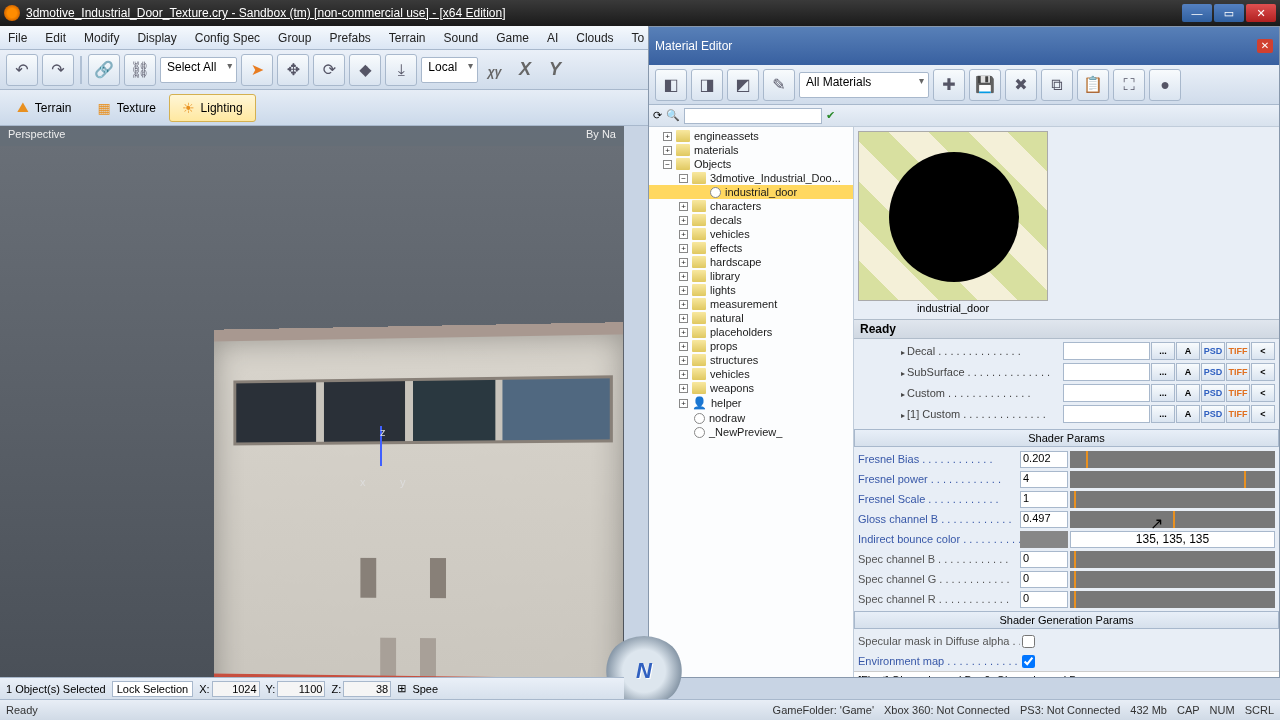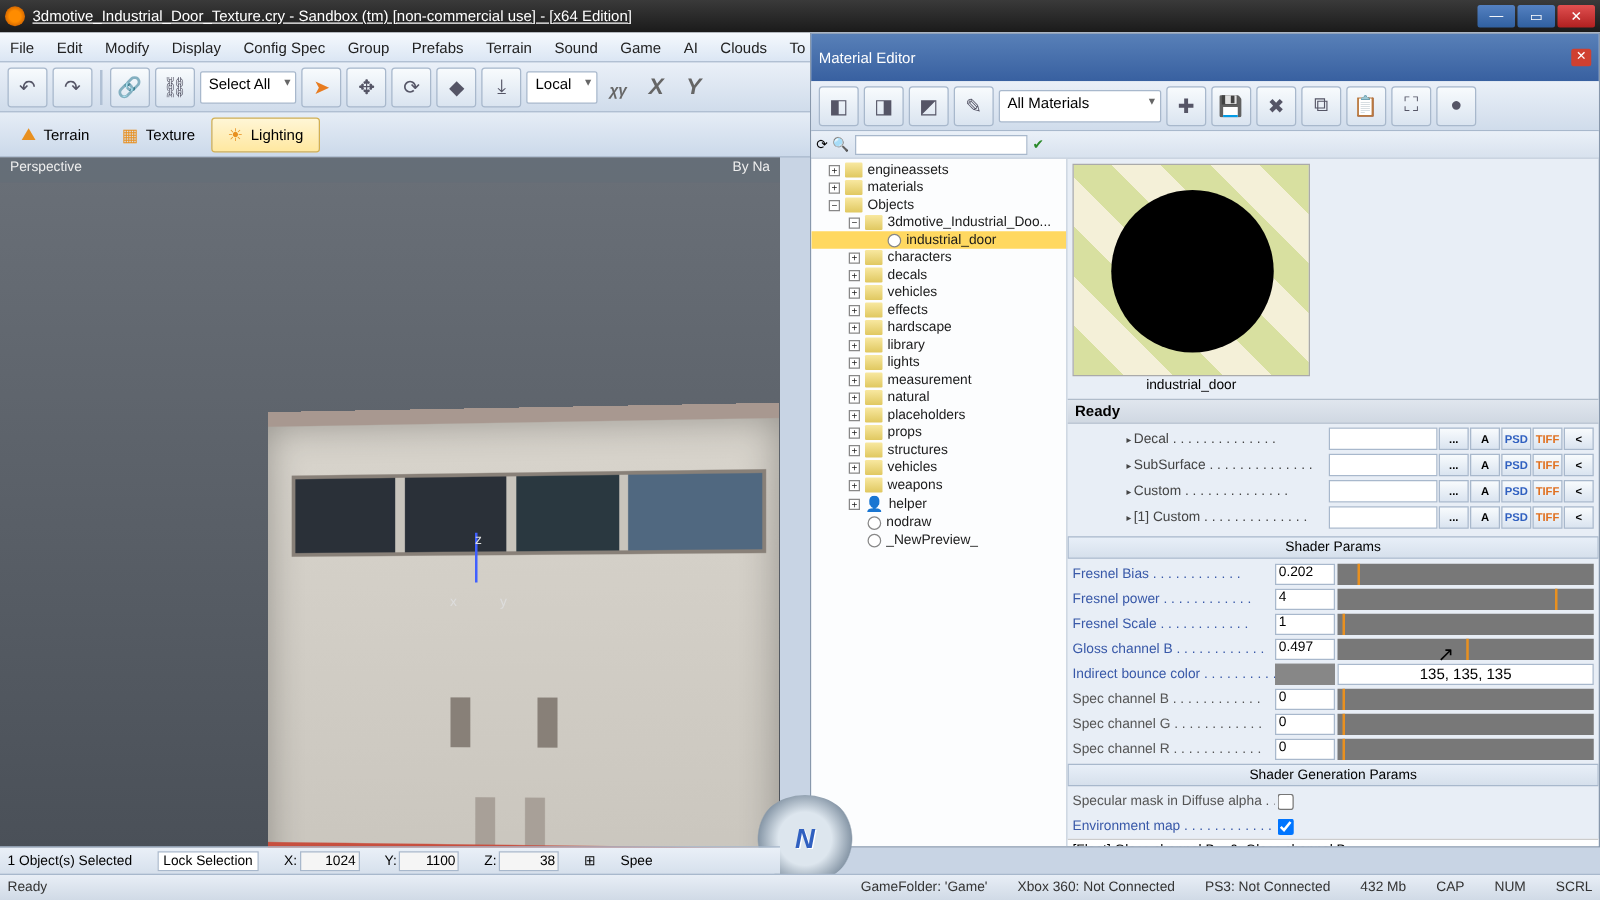--- a/index.html
+++ b/index.html
@@ -97,26 +97,26 @@
 .s-row .colorval { flex:1; height:17px; background:#fff; border:1px solid #a8b8cc; text-align:center; font-size:12px; margin-left:2px; line-height:15px;}
 .s-row .chk { margin-left: 2px; }
 .info-line { font-size: 11px; padding: 2px 4px; background: #fff; border-top: 1px solid #ccc; }
 
 .cursor-arrow { position: absolute; width: 14px; height: 18px; pointer-events:none; }
 .cursor-arrow::before { content: "↖"; font-size: 16px; color: #000; transform: scaleX(-1); display:inline-block;}
 
 .logo3d { position: absolute; top: 636px; left: 604px; width: 80px; height: 70px; background: radial-gradient(circle, #dde6ee 40%, #8898a8 70%, transparent 72%); border-radius: 50%; display:flex;align-items:center;justify-content:center; font-size:22px; font-weight:bold; font-style:italic; color:#3060c0; text-shadow:1px 1px #fff;}
 
 
-.status1 { position: absolute; bottom: 21px; left: 0; width: 624px; height: 22px; background: linear-gradient(#eaf0f8,#d6e0ec); border-top: 1px solid #a8b8cc; display: flex; align-items: center; font-size: 11px; padding: 0 6px; gap: 20px; }
+.status1 { position: absolute; bottom: 21px; left: 0; width: 624px; height: 22px; background: linear-gradient(#eaf0f8,#d6e0ec); border-top: 1px solid #a8b8cc; display: flex; align-items: center; font-size: 11px; padding: 0 6px; gap: 6px; }
 .status1 .box { background: #fff; border: 1px solid #a8b8cc; padding: 1px 4px; }
 .status1 .coord { display: flex; align-items: center; gap: 2px; }
 .status1 .coord input { width: 48px; height: 16px; font-size: 11px; text-align: right; border: 1px solid #a8b8cc; background: #f5f5f5; }
 .status2 { position: absolute; bottom: 0; left: 0; right: 0; height: 21px; background: linear-gradient(#e8eef6,#d0dae6); border-top: 1px solid #a8b8cc; display: flex; align-items: center; font-size: 11px; padding: 0 6px; justify-content: space-between; color: #333; }
-.status2 .r { display: flex; gap: 24px; margin-left: 45px; }
+.status2 .r { display: flex; gap: 10px; margin-left: 45px; }
 </style>
 </head>
 <body>
 
 <div class="titlebar">
   <div class="app-icon"></div>
   <div class="title">3dmotive_Industrial_Door_Texture.cry - Sandbox (tm) [non-commercial use] - [x64 Edition]</div>
   <div class="win-controls">
     <div class="win-btn min">—</div>
     <div class="win-btn max">▭</div>

